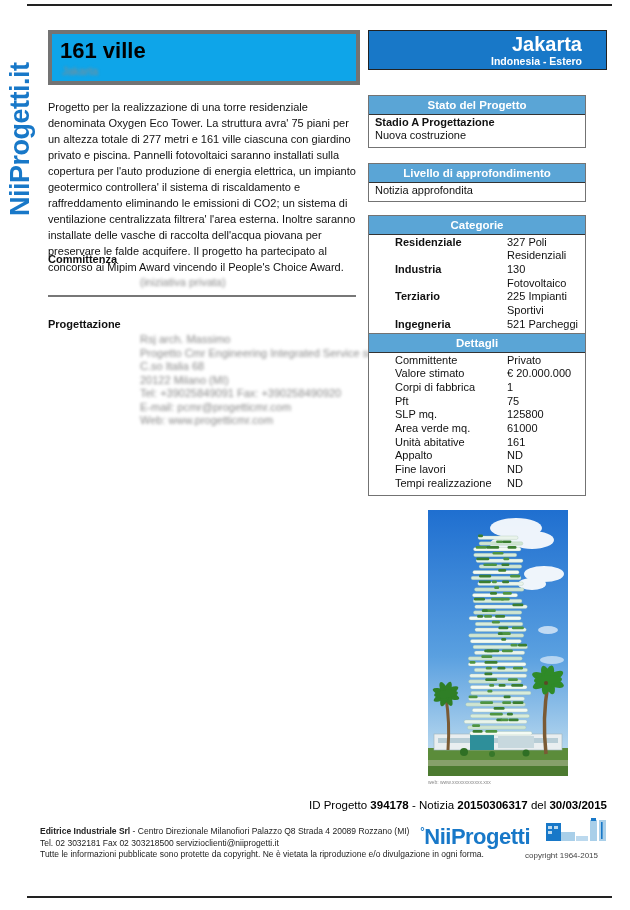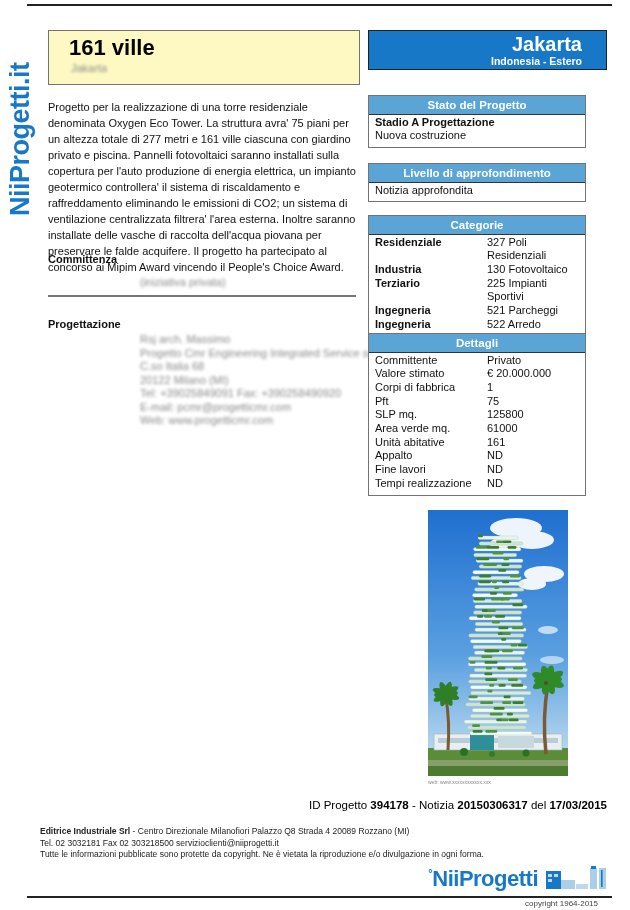--- a/index.html
+++ b/index.html
@@ -7,21 +7,21 @@
   body { font-family:"Liberation Sans","DejaVu Sans",sans-serif; color:#111; }
   .page { position:relative; width:630px; height:910px; background:#fff; overflow:hidden; }
 
   .rule-top, .rule-bottom { position:absolute; left:27px; width:585px; height:0; border-top:2px solid #222; }
   .rule-top { top:4px; }
   .rule-bottom { top:896px; }
 
   .vlogo { position:absolute; top:216px; left:5px; transform:rotate(-90deg); transform-origin:0 0;
            width:192px; font-size:27px; font-weight:bold; color:#1878c8; letter-spacing:-0.5px; white-space:nowrap; }
 
-  .title-box { position:absolute; left:48px; top:30px; width:312px; height:55px; border:1px solid #737373; background:#fef9c3; padding:4px 20px; }
+  .title-box { position:absolute; left:48px; top:30px; width:312px; height:55px; border:4px solid #737373; background:#0ea5e9; padding:4px 8px; }
   .title-box .title { font-size:22px; font-weight:bold; color:#000; }
   .redacted { color:#8a8a8a; filter:blur(1.6px); user-select:none; }
   .title-box .sub { font-size:11px; margin-left:2px; margin-top:1px; }
 
   .loc-box { position:absolute; left:368px; top:30px; width:239px; height:40px; background:#1878c8; border:1px solid #222; text-align:right; padding:2px 24px; }
   .loc-box .loc { color:#fff; font-size:20px; font-weight:bold; line-height:22px; }
   .loc-box .loc-sub { color:#fff; font-size:10.5px; font-weight:bold; }
 
   .desc { position:absolute; left:48px; top:99px; width:312px; font-size:11px; line-height:16px; color:#111; }
 
@@ -33,33 +33,33 @@
   .prog-redacted { position:absolute; left:140px; top:333px; font-size:11px; line-height:13.5px; }
 
   .info-box { position:absolute; left:368px; width:218px; border:1px solid #737373; background:#fff; }
   .info-box .hd { background:#5aa5d6; color:#fff; font-weight:bold; font-size:11.5px; text-align:center; padding:2.5px 0 3px; border-bottom:1px solid #333; }
   .info-box .bd { padding:1px 6px 4px; font-size:11px; line-height:13.7px; }
   .box-stato { top:95px; }
   .box-livello { top:163px; }
   .box-categorie { top:215px; }
   .box-dettagli { top:333px; }
   .kv { display:flex; }
-  .kv .k { width:112px; flex:0 0 112px; }
+  .kv .k { width:112px; flex:0 0 112px;margin-left:20px; }
   .kv.bold-k .k { font-weight:bold; }
   .bold { font-weight:bold; }
 
   .figure { position:absolute; left:428px; top:510px; width:140px; height:266px; }
   .figure svg { display:block; }
   .fig-caption { position:absolute; left:428px; top:779px; font-size:5px; color:#888; filter:blur(0.7px); }
 
   .id-line { position:absolute; right:23px; top:799px; font-size:11.5px; color:#000; }
 
   .footer-text { position:absolute; left:40px; top:826px; font-size:8.5px; line-height:11.5px; color:#222; }
   .footer-logo { position:absolute; right:20px; top:818px; width:210px; text-align:right; }
-  .footer-logo .brandline { display:flex; justify-content:flex-end; gap:8px;margin-top:48px; }
+  .footer-logo .brandline { display:flex; align-items:flex-end; justify-content:flex-end; gap:16px; }
   .footer-logo .brand { color:#1878c8; font-size:22px; font-weight:bold; letter-spacing:-0.5px; }
   .footer-logo .deg { font-size:11px; vertical-align:9px; font-weight:bold; }
   .footer-copy { font-size:8px; color:#444; margin-top:1px; margin-right:12px; }
 </style>
 </head>
 <body>
 
 <div class="page">
 
   <div class="rule-top"></div>
@@ -351,21 +351,21 @@
     </svg>
   </div>
   <div class="fig-caption">web: www.xxxxxxxxxxxx.xxx</div>
 
   <div class="id-line">
     <span>ID Progetto</span>
     <span class="bold">394178</span>
     <span>- Notizia</span>
     <span class="bold">20150306317</span>
     <span>del</span>
-    <span class="bold">17/03/2015</span>
+    <span class="bold">30/03/2015</span>
   </div>
 
   <div class="footer-text">
     <div><span class="bold">Editrice Industriale Srl</span><span> - Centro Direzionale Milanofiori Palazzo Q8 Strada 4  20089 Rozzano (MI)</span></div>
     <div>Tel. 02 3032181  Fax 02 303218500 servizioclienti@niiprogetti.it</div>
     <div>Tutte le informazioni pubblicate sono protette da copyright. Ne è vietata la riproduzione e/o divulgazione in ogni forma.</div>
   </div>
 
   <div class="footer-logo">
     <div class="brandline">

